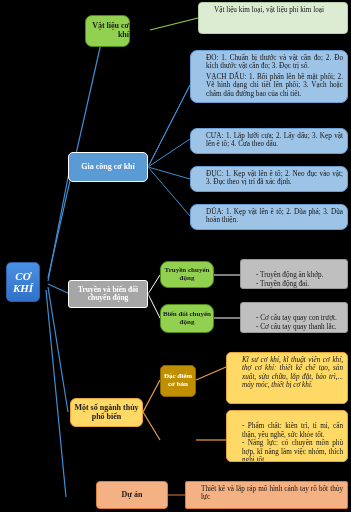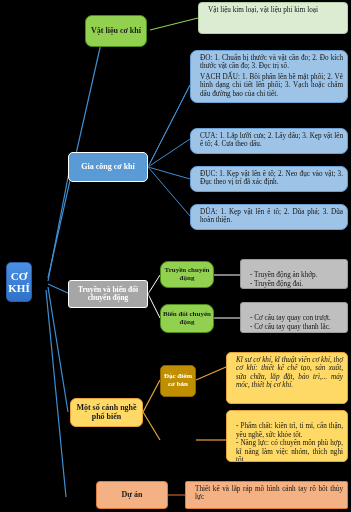--- a/index.html
+++ b/index.html
@@ -90,21 +90,21 @@
     border-radius: 4px;
     color: #1c1c1c;
     font-weight: bold;
     font-size: 8px;
     margin-left: 28px;
   }
   
   .leaf {
     position: absolute;
     z-index: 2;
-    padding: 3px 4px 3px 9px;
+    padding: 3px 4px 3px 15px;
     text-align: justify;
     line-height: 1.18;
     font-size: 7.2px;
     color: #141414;
     overflow: hidden;
   }
   .leaf span { display: block; }
   .leaf-green-light {
     background: #dbecd2;
     border: 1px solid #b4cfa4;
@@ -176,26 +176,26 @@
     <line x1="214" y1="318" x2="240" y2="318" stroke="#ffffff" stroke-width="1"></line>
 
     <line x1="143" y1="412" x2="160" y2="380" stroke="#e8a33d" stroke-width="1.2"></line>
     <line x1="143" y1="412" x2="160" y2="440" stroke="#e8a33d" stroke-width="1.2"></line>
     <line x1="196" y1="380" x2="226" y2="367" stroke="#e8a33d" stroke-width="1.2"></line>
     <line x1="196" y1="440" x2="226" y2="440" stroke="#e8a33d" stroke-width="1.2"></line>
 
     <line x1="140" y1="495" x2="185" y2="495" stroke="#e07b39" stroke-width="1.2"></line>
   </svg>
 
-  <div class="node n-center" style="left:6px; top:262px; width:26px; height:40px; flex-direction:column;">
+  <div class="node n-center" style="left:6px; top:262px; width:34px; height:40px; flex-direction:column;font-style:italic;">
     <span>CƠ</span>
     <span>KHÍ</span>
   </div>
 
-  <div class="node n-l1-green" style="left:85px; top:15px; width:62px; height:32px;">
+  <div class="node n-l1-green" style="left:85px; top:15px; width:45px; height:32px;text-align:right;">
     <span>Vật liệu cơ khí</span>
   </div>
   <div class="leaf leaf-green-light" style="left:198px; top:2px; width:150px; height:32px;">
     <span>Vật liệu kim loại, vật liệu phi kim loại</span>
   </div>
 
   <div class="node n-l1-blue" style="left:68px; top:152px; width:80px; height:30px;">
     <span>Gia công cơ khí</span>
   </div>
 
@@ -230,21 +230,21 @@
 
   <div class="node n-l2-green" style="left:160px; top:304px; width:54px; height:29px;">
     <span>Biến đổi chuyển động</span>
   </div>
   <div class="leaf leaf-gray" style="left:240px; top:302px; width:108px; height:31px; white-space:pre-line;">
     <span>- Cơ cấu tay quay con trượt.
 - Cơ cấu tay quay thanh lắc.</span>
   </div>
 
   <div class="node n-l1-yellow" style="left:70px; top:398px; width:73px; height:29px;">
-    <span>Một số cánh nghề phổ biến</span>
+    <span>Một số ngành thủy phổ biến</span>
   </div>
 
   <div class="node n-l2-gold" style="left:160px; top:365px; width:36px; height:32px;">
     <span>Đặc điểm cơ bản</span>
   </div>
   <div class="leaf leaf-yellow" style="left:226px; top:352px; width:122px; height:52px;font-style:italic;">
     <span>Kĩ sư cơ khí, kĩ thuật viên cơ khí, thợ cơ khí: thiết kế chế tạo, sản xuất, sửa chữa, lắp đặt, bảo trì,... máy móc, thiết bị cơ khí.</span>
   </div>
 
   <div class="leaf leaf-yellow" style="left:226px; top:410px; width:122px; height:52px; white-space:pre-line;">

